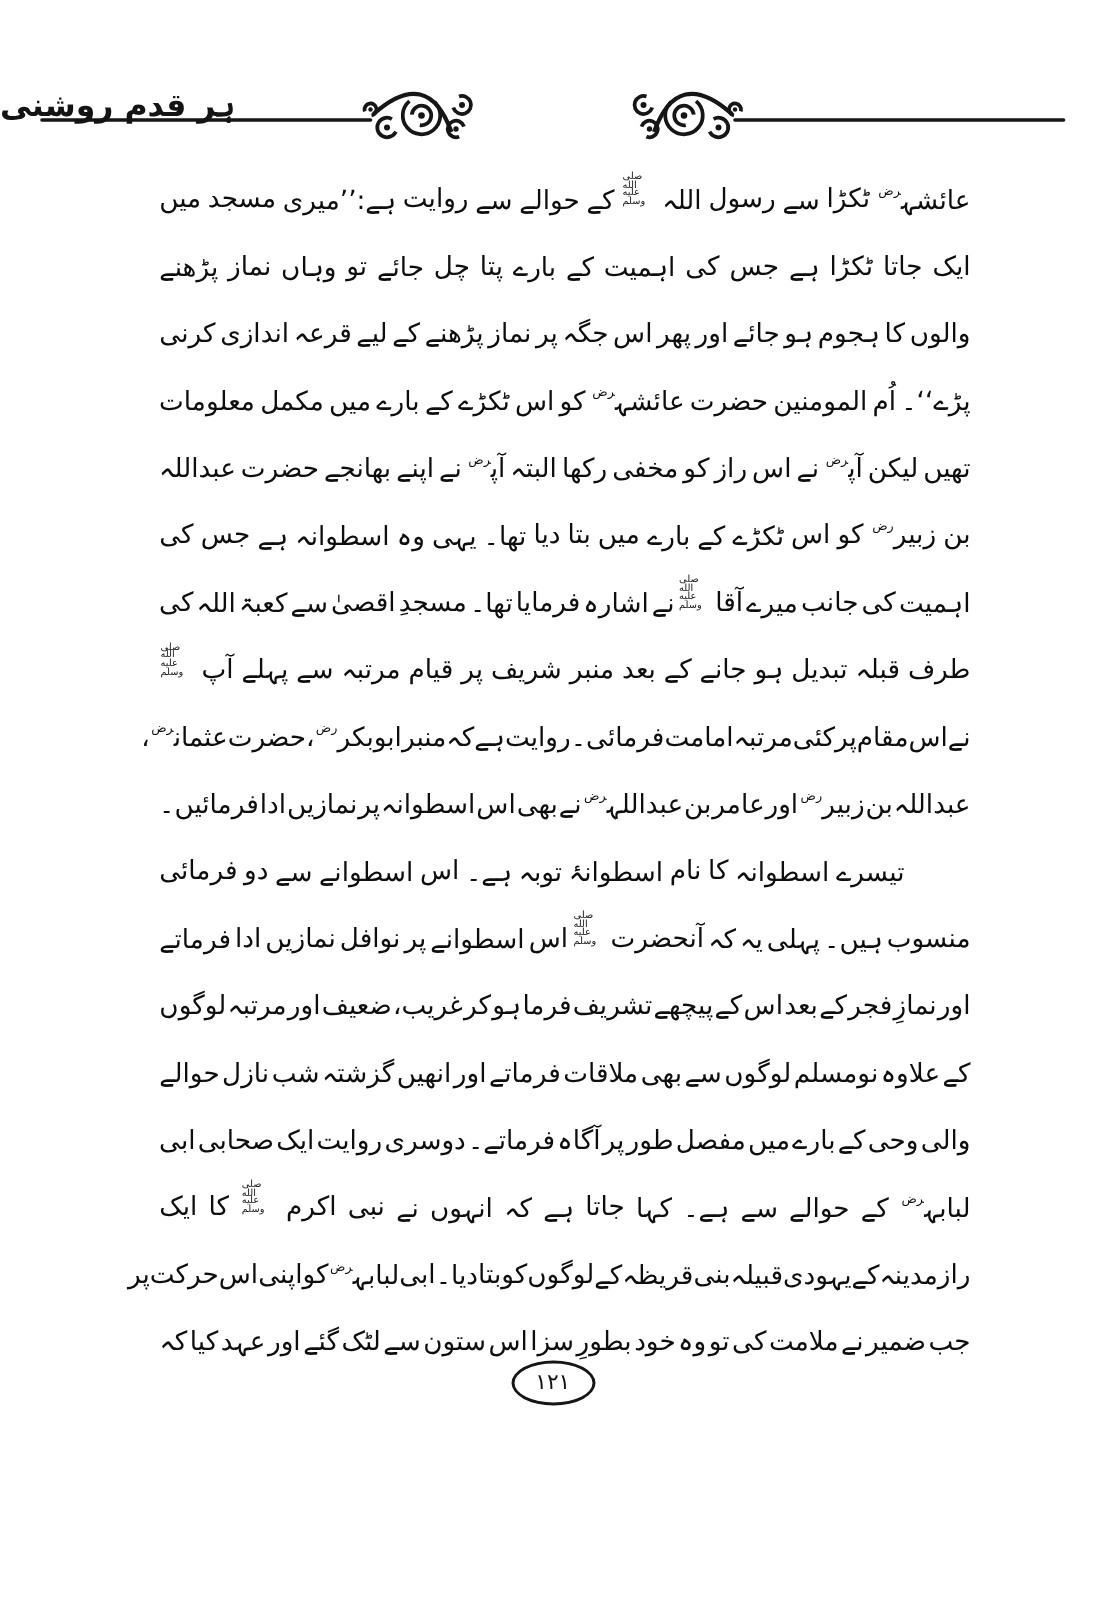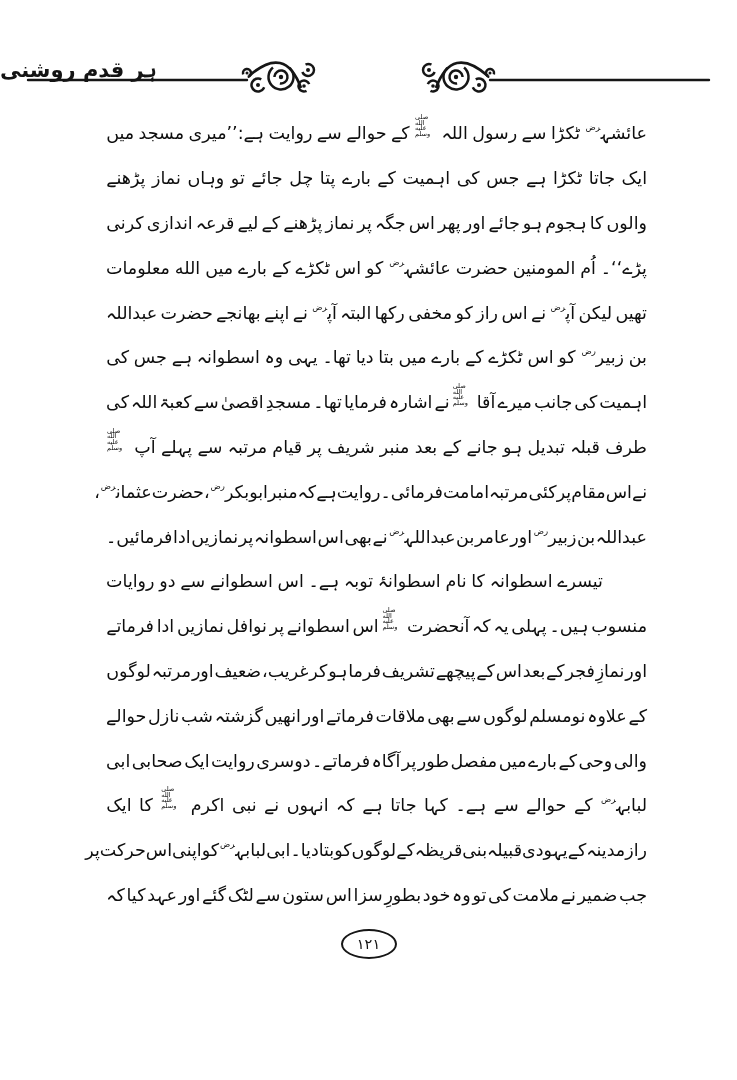--- a/index.html
+++ b/index.html
@@ -49,21 +49,21 @@
     margin: 0 1px;
   }
   
   .rz {
     font-size: 8.5px; line-height: 0;
     vertical-align: 9px; margin-left: 1px;
   }
 
   
   .footer-badge {
-    position: absolute; top: 929px; left: 50%;
+    position: absolute; top: 907px; left: 50%;
     transform: translateX(-50%);
     min-width: 56px; height: 30px;
     box-sizing: border-box; padding: 0 8px;
     border: 2px solid #161616; border-radius: 50%;
     display: flex; align-items: center; justify-content: center;
     font-size: 14.5px; letter-spacing: 1px;
     background: #fff;
   }
 </style>
 </head>
@@ -172,21 +172,21 @@
           <span class="w">اُم</span>
           <span class="w">المومنین</span>
           <span class="w">حضرت</span>
           <span class="w">عائشہ<sup class="rz">رض</sup></span>
           <span class="w">کو</span>
           <span class="w">اس</span>
           <span class="w">ٹکڑے</span>
           <span class="w">کے</span>
           <span class="w">بارے</span>
           <span class="w">میں</span>
-          <span class="w">الله</span>
+          <span class="w">مکمل</span>
           <span class="w">معلومات</span>
         </div>
       <div class="urdu-line">
           <span class="w">تھیں</span>
           <span class="w">لیکن</span>
           <span class="w">آپ<sup class="rz">رض</sup></span>
           <span class="w">نے</span>
           <span class="w">اس</span>
           <span class="w">راز</span>
           <span class="w">کو</span>
@@ -296,21 +296,21 @@
           <span class="w">اسطوانہ</span>
           <span class="w">کا</span>
           <span class="w">نام</span>
           <span class="w">اسطوانۂ</span>
           <span class="w">توبہ</span>
           <span class="w">ہے۔</span>
           <span class="w">اس</span>
           <span class="w">اسطوانے</span>
           <span class="w">سے</span>
           <span class="w">دو</span>
-          <span class="w">روایات</span>
+          <span class="w">فرمائی</span>
         </div>
       <div class="urdu-line">
           <span class="w">منسوب</span>
           <span class="w">ہیں۔</span>
           <span class="w">پہلی</span>
           <span class="w">یہ</span>
           <span class="w">کہ</span>
           <span class="w">آنحضرت</span>
           <span class="w"><span class="saw">صلى الله عليه وسلم</span></span>
           <span class="w">اس</span>

